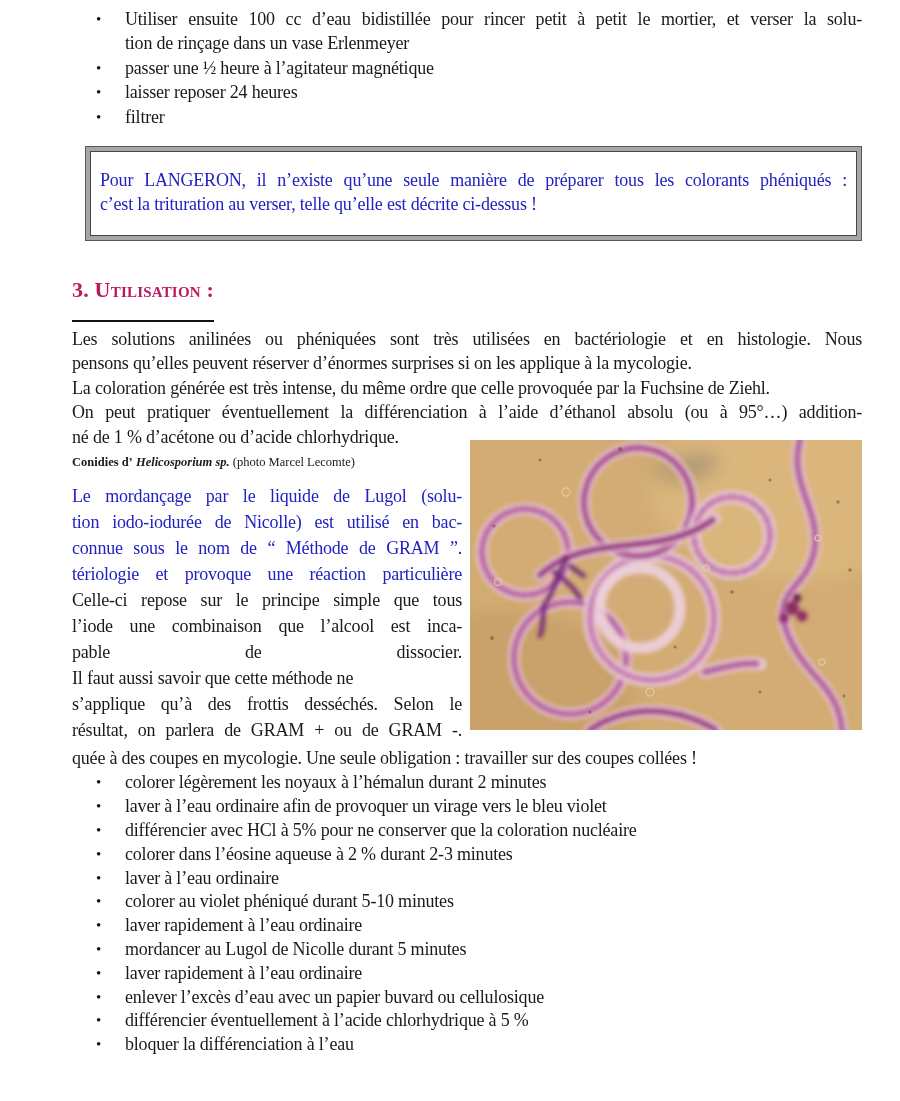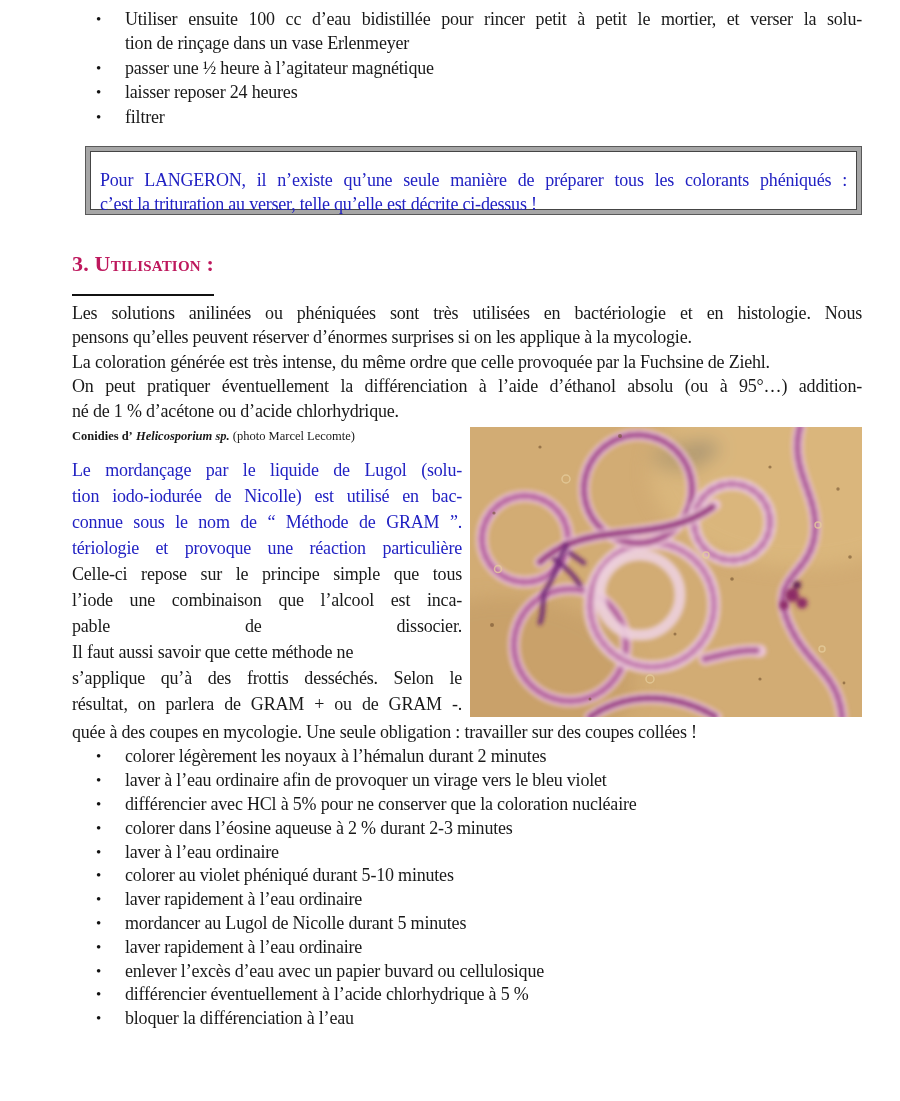--- a/index.html
+++ b/index.html
@@ -22,21 +22,21 @@
   
   .bullet-item{position:relative;padding-left:53px;}
   .bullet{
     position:absolute;left:24px;top:0;
     font-size:15px;line-height:24.4px;color:#111;
   }
   .top-item-line1{text-align-last:justify;}
 
   
   .note-box{
-    margin:17px 0 0 13px;width:777px;height:69px;box-sizing:border-box;
+    margin:17px 0 0 13px;width:777px;height:95px;box-sizing:border-box;
     background:#ffffff;
     border:1px solid #595959;
     box-shadow: inset 0 0 0 4px #a6a6a6, inset 0 0 0 5px #454545;
     padding:21px 14px 14px 14px;
   }
   .note-box .line{color:#2121c3;}
   .note-lines .line:nth-child(1){text-align-last:justify;}
 
   
   .heading-wrap{margin-top:36px;}
@@ -46,21 +46,21 @@
     letter-spacing:0.2px;color:#be185d;
     border-bottom:2px solid #111;padding-bottom:17px;
   }
 
   
   .intro-lines{margin-top:5px;}
   .intro-lines .line:nth-child(1),
   .intro-lines .line:nth-child(4){text-align-last:justify;}
 
   
-  .cols{display:flex;margin-top:5px;align-items:flex-end;}
+  .cols{display:flex;margin-top:5px;align-items:flex-start;}
   .col-left{width:390px;flex:0 0 390px;}
   .caption{font-size:12.5px;letter-spacing:0;line-height:16px;margin-bottom:13px;white-space:nowrap;}
   .caption .cap-bold{font-weight:bold;}
   .caption .cap-species{font-weight:bold;font-style:italic;}
   .lugol .line{line-height:26px;}
   .lugol-blue .line{color:#2121c3;text-align-last:justify;}
   .lugol-black .line:nth-child(1),
   .lugol-black .line:nth-child(2),
   .lugol-black .line:nth-child(3),
   .lugol-black .line:nth-child(5),

